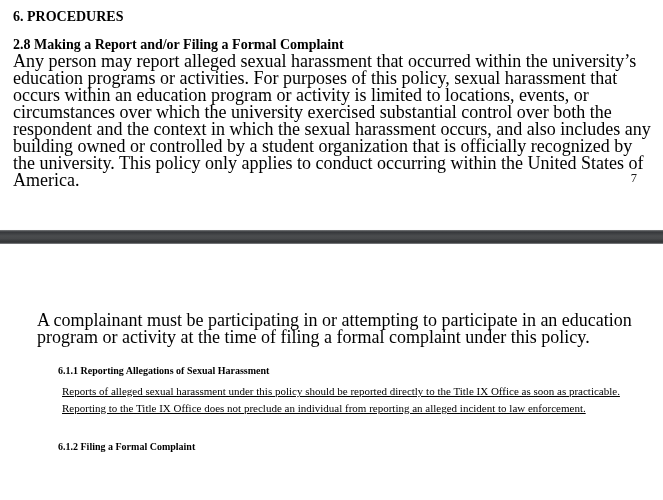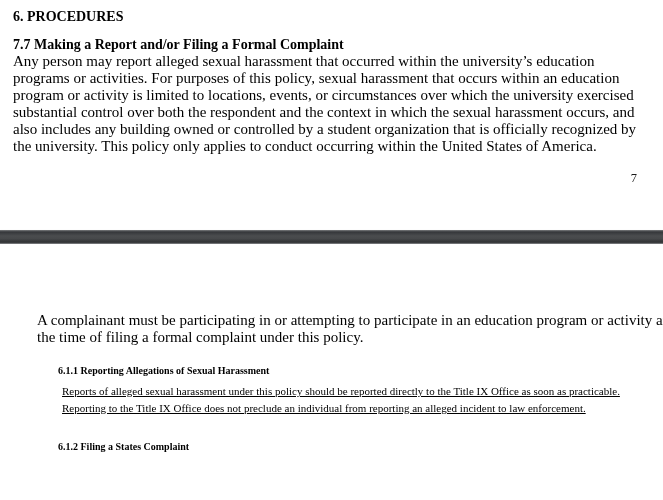--- a/index.html
+++ b/index.html
@@ -21,21 +21,21 @@
     margin: 0;
     font-size: 14px;
     line-height: 17px;
     font-weight: bold;
     white-space: nowrap;
   }
   .body-text {
     position: absolute;
     left: 13px;
     margin: 0;
-    font-size: 15px;
+    font-size: 18px;
     line-height: 17px;
     width: 640px;
   }
   .p1-section-heading { top: 8px; }
   .p1-subsection-heading { top: 36px; }
   .p1-body { top: 53px; }
   .page-number {
     position: absolute;
     top: 170px;
     right: 26px;
@@ -80,33 +80,33 @@
     text-decoration: underline;
   }
 </style>
 </head>
 <body>
 
 <div class="viewer">
 
   <section class="page page-1">
     <h1 class="heading p1-section-heading">6. PROCEDURES</h1>
-    <h2 class="heading p1-subsection-heading">7.7 Making a Report and/or Filing a Formal Complaint</h2>
+    <h2 class="heading p1-subsection-heading">2.8 Making a Report and/or Filing a Formal Complaint</h2>
     <p class="body-text p1-body">Any person may report alleged sexual harassment that occurred within the university’s education programs or activities. For purposes of this policy, sexual harassment that occurs within an education program or activity is limited to locations, events, or circumstances over which the university exercised substantial control over both the respondent and the context in which the sexual harassment occurs, and also includes any building owned or controlled by a student organization that is officially recognized by the university. This policy only applies to conduct occurring within the United States of America.</p>
     <div class="page-number">7</div>
   </section>
 
   <div class="separator"></div>
 
   <section class="page page-2">
     <p class="body-text p2-intro">A complainant must be participating in or attempting to participate in an education program or activity at the time of filing a formal complaint under this policy.</p>
 
     <div class="subsection subsection-1">
       <h3>6.1.1 Reporting Allegations of Sexual Harassment</h3>
       <p>Reports of alleged sexual harassment under this policy should be reported directly to the Title IX Office as soon as practicable. Reporting to the Title IX Office does not preclude an individual from reporting an alleged incident to law enforcement.</p>
     </div>
 
     <div class="subsection subsection-2">
-      <h3>6.1.2 Filing a States Complaint</h3>
+      <h3>6.1.2 Filing a Formal Complaint</h3>
     </div>
   </section>
 
 </div>
 
 </body></html>

